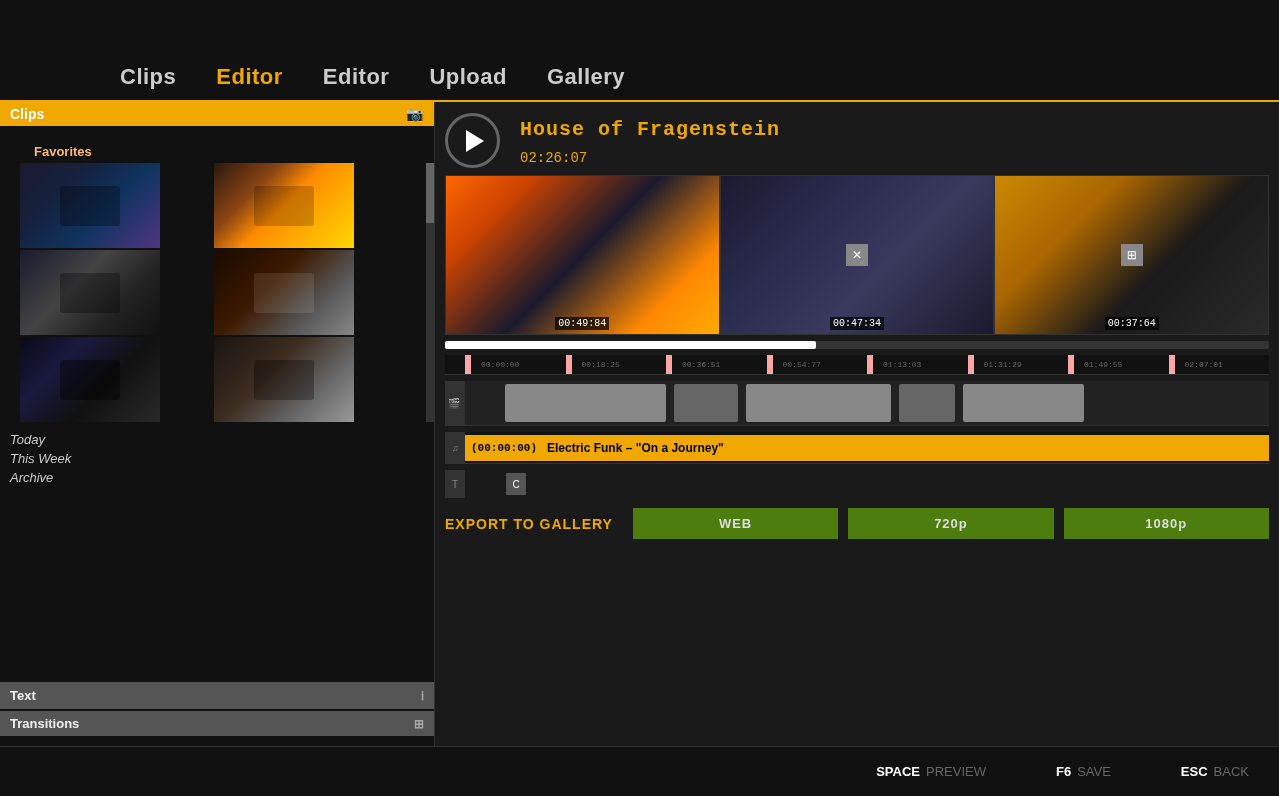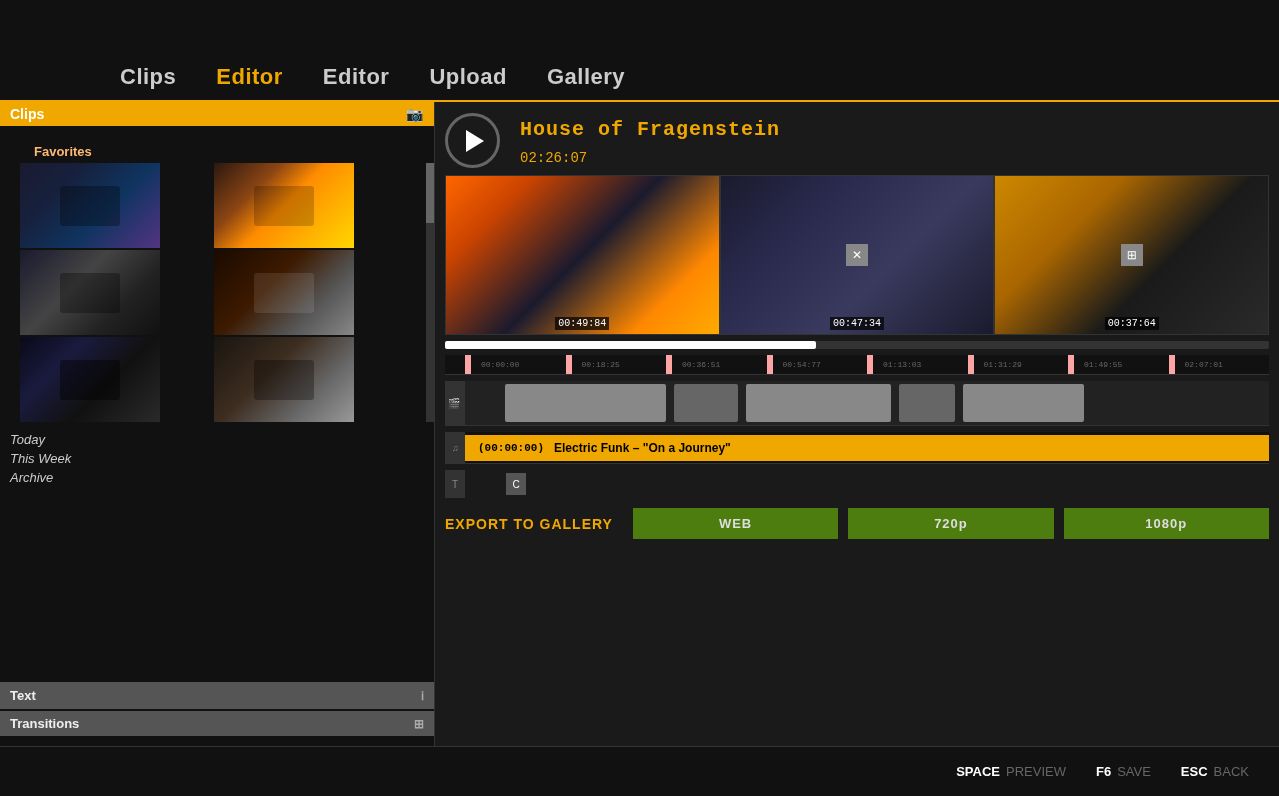--- a/index.html
+++ b/index.html
@@ -342,21 +342,21 @@
       color: #888;
       font-size: 9px;
       flex-shrink: 0;
     }
     .audio-clip-bar {
       flex: 1;
       height: 26px;
       background: #f0a800;
       display: flex;
       align-items: center;
-      padding-left: 13px;
+      padding-left: 6px;
       gap: 10px;
     }
     .audio-timecode {
       color: #000;
       font-size: 11px;
       font-family: 'Courier New', monospace;
       font-weight: bold;
     }
     .audio-title {
       color: #000;
@@ -428,20 +428,21 @@
       display: flex;
       align-items: center;
       justify-content: flex-end;
       padding: 0 30px;
       gap: 30px;
     }
     .bottom-key {
       display: flex;
       align-items: center;
       gap: 6px;
+      margin-left: 40px;
     }
     .key-name {
       color: #fff;
       font-size: 13px;
       font-weight: bold;
     }
     .key-action {
       color: #666;
       font-size: 13px;
     }

